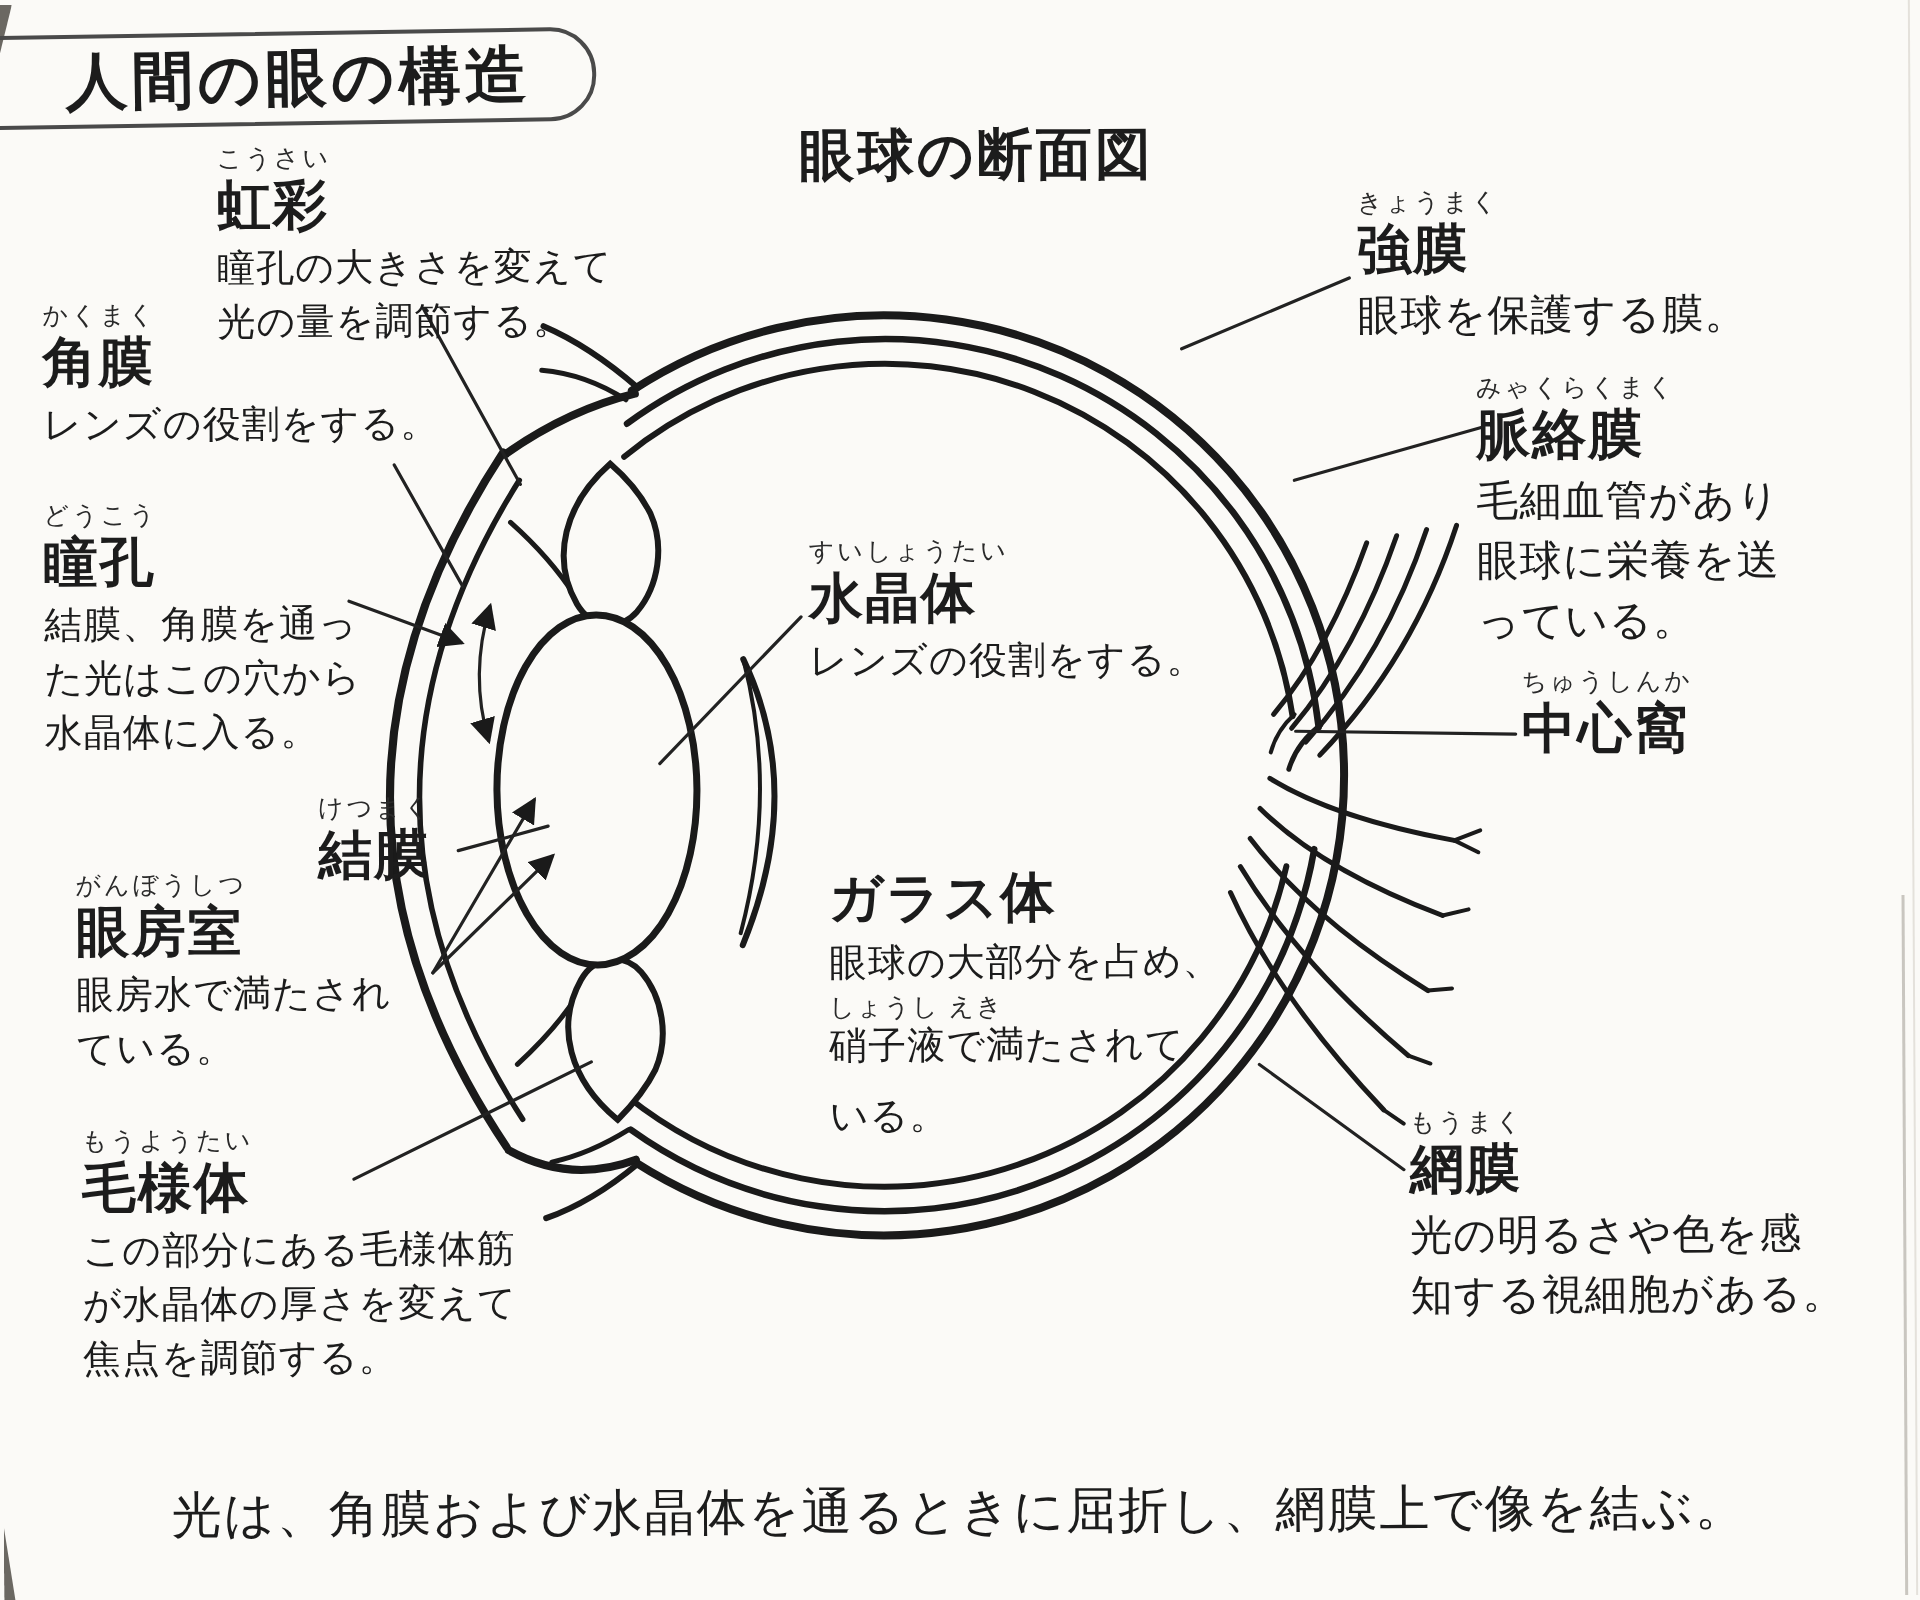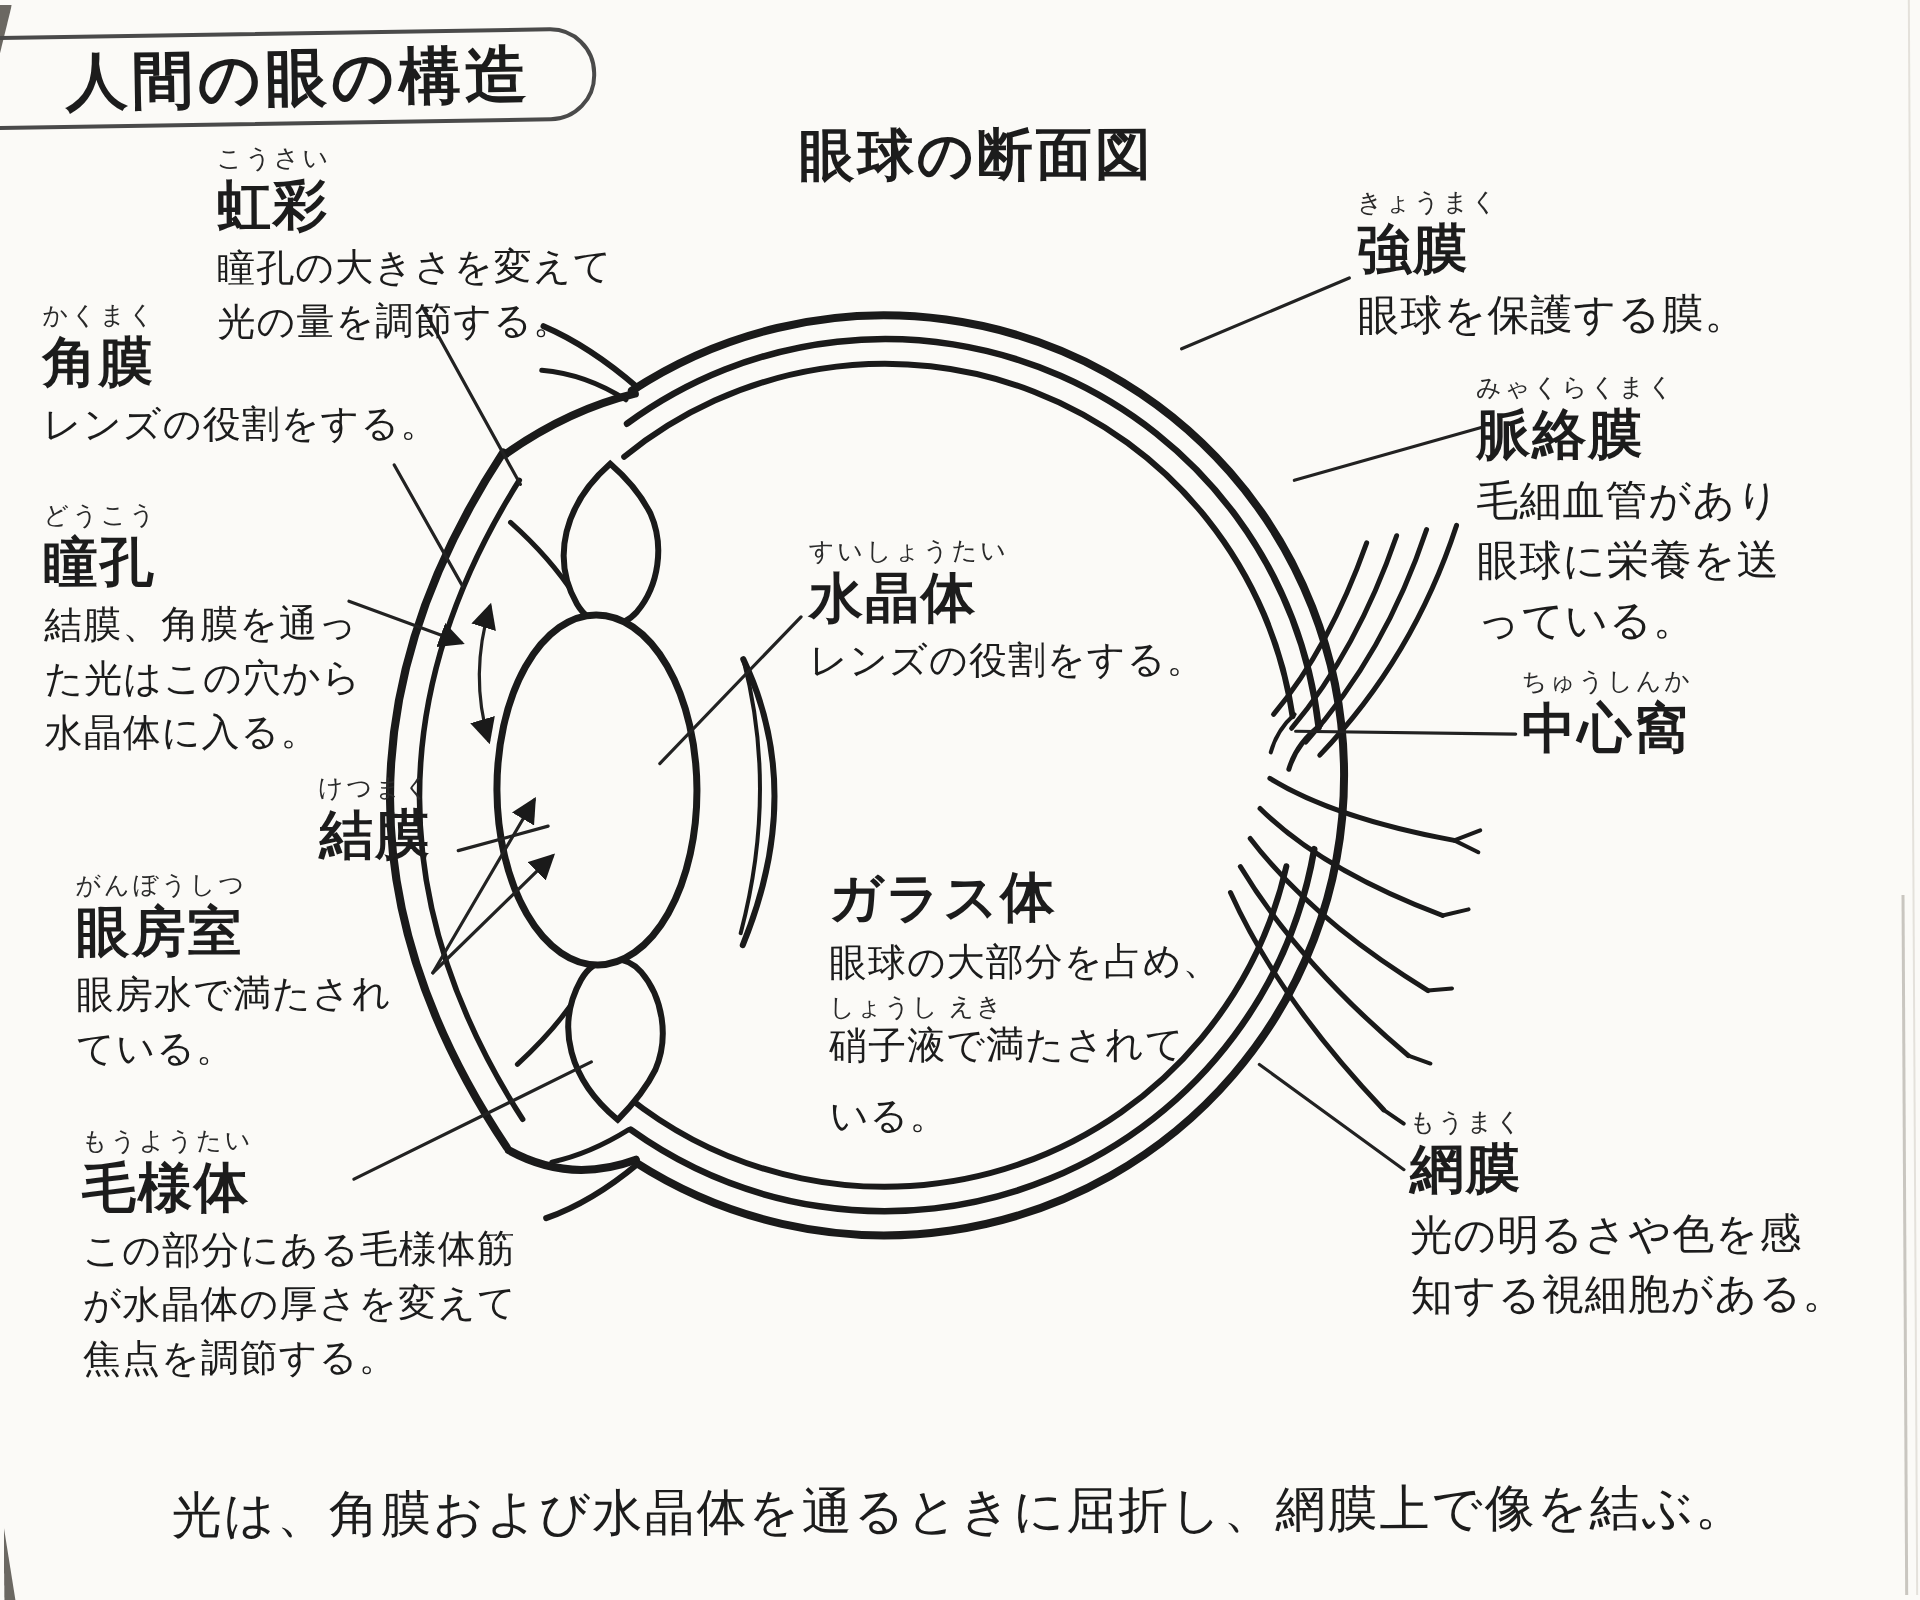--- a/index.html
+++ b/index.html
@@ -141,21 +141,21 @@
   </div>
 
   <div class="lbl" style="left:45px;top:498px;">
     <div class="furigana">どうこう</div>
     <div class="term">瞳孔</div>
     <div class="desc">結膜、角膜を通っ
 た光はこの穴から
 水晶体に入る。</div>
   </div>
 
-  <div class="lbl" style="left:318px;top:772px;text-align:center;">
+  <div class="lbl" style="left:318px;top:792px;">
     <div class="furigana">けつまく</div>
     <div class="term">結膜</div>
   </div>
 
   <div class="lbl" style="left:75px;top:868px;">
     <div class="furigana">がんぼうしつ</div>
     <div class="term">眼房室</div>
     <div class="desc">眼房水で満たされ
 ている。</div>
   </div>

